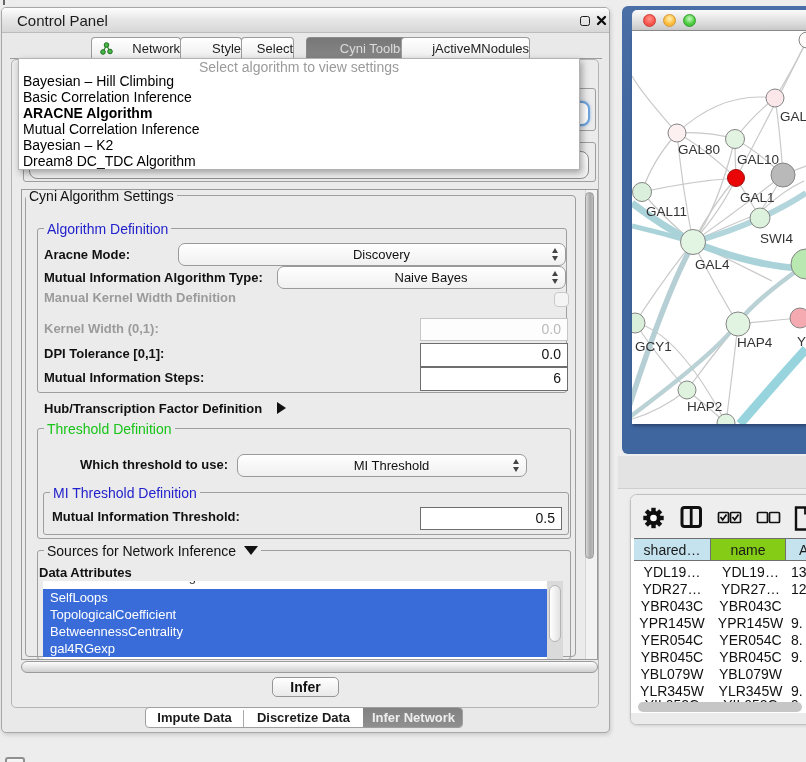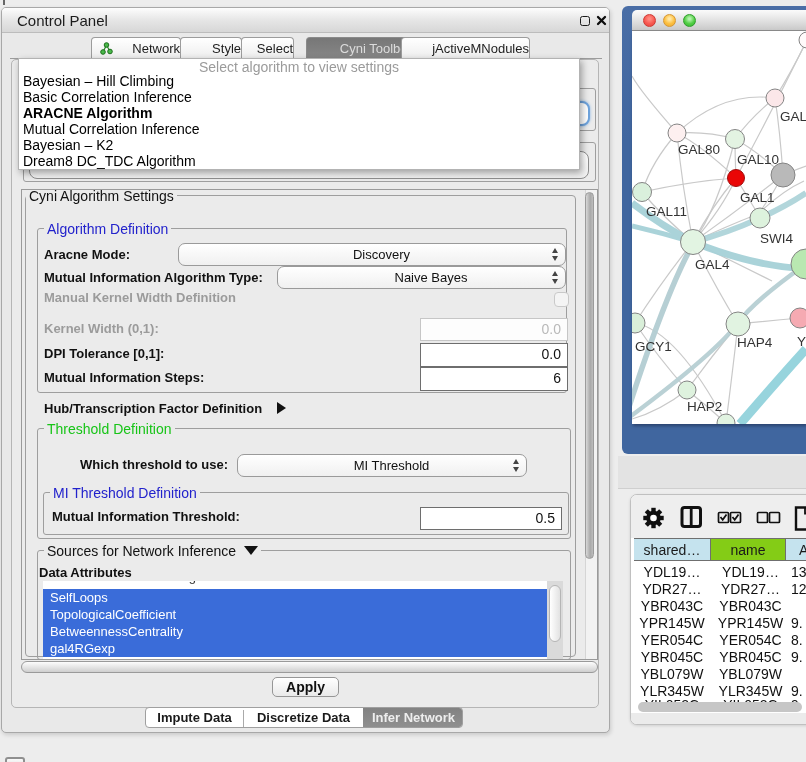--- a/index.html
+++ b/index.html
@@ -118,21 +118,21 @@
 <div class="li" style="top:42px;">BetweennessCentrality</div>
 <div class="li" style="top:59px;">gal4RGexp</div>
 <div class="abs" style="left:504px;top:0;width:16px;height:78px;background:#dadada;"></div>
 <div class="abs" style="left:506px;top:4px;width:12px;height:57px;background:linear-gradient(90deg,#ffffff,#e2e2e2);border:1px solid #b5b5b5;border-radius:6px;"></div>
 </div>
 </div>
 <div class="abs" style="left:563px;top:0;width:12px;height:469px;background:#f2f2f2;border-left:1px solid #d5d5d5;"></div>
 <div class="abs" style="left:563px;top:2px;width:9px;height:367px;background:linear-gradient(90deg,#d8d8d8,#a9a9a9 60%,#bdbdbd);border:1px solid #9b9b9b;border-radius:5px;"></div>
 </div>
 <div class="abs" style="left:9px;top:601px;width:577px;height:12px;background:linear-gradient(#fdfdfd,#cfcfcf);border:1px solid #9a9a9a;border-radius:6px;"></div>
-<div class="abs" style="left:260px;top:617px;width:67px;height:20px;background:linear-gradient(#ffffff,#e9e9e9);border:1px solid #969696;border-radius:5px;text-align:center;font-size:14px;font-weight:bold;line-height:18px;color:#111;">Apply</div>
+<div class="abs" style="left:260px;top:617px;width:67px;height:20px;background:linear-gradient(#ffffff,#e9e9e9);border:1px solid #969696;border-radius:5px;text-align:center;font-size:14px;font-weight:bold;line-height:18px;color:#111;">Infer</div>
 </div>
 <div class="abs" style="left:143px;top:699px;width:318px;height:21px;background:#fff;border:1px solid #9f9f9f;border-radius:4px;overflow:hidden;">
 <div class="seg" style="left:0;width:97px;">Impute Data</div>
 <div class="abs" style="left:97px;top:2px;width:1px;height:17px;background:#aaa;"></div>
 <div class="seg" style="left:98px;width:119px;">Discretize Data</div>
 <div class="seg" style="left:217px;width:101px;background:linear-gradient(#828282,#8f8f8f);color:#eee;">Infer Network</div>
 </div>
 </div>
 <div class="abs" style="left:5px;top:757px;width:20px;height:12px;border:2px solid #8f8f8f;border-radius:3px;background:linear-gradient(#fafafa,#e0e0e0);"></div>
 <div class="abs" style="left:622px;top:6px;width:184px;height:448px;background:linear-gradient(#4a6ea6,#40669f 30%,#40669f);border-radius:6px 0 0 6px;">

